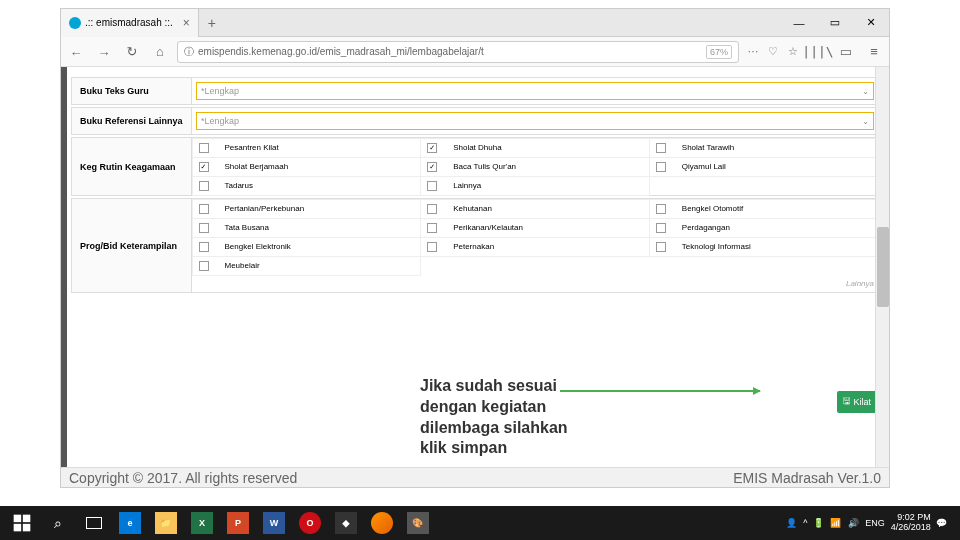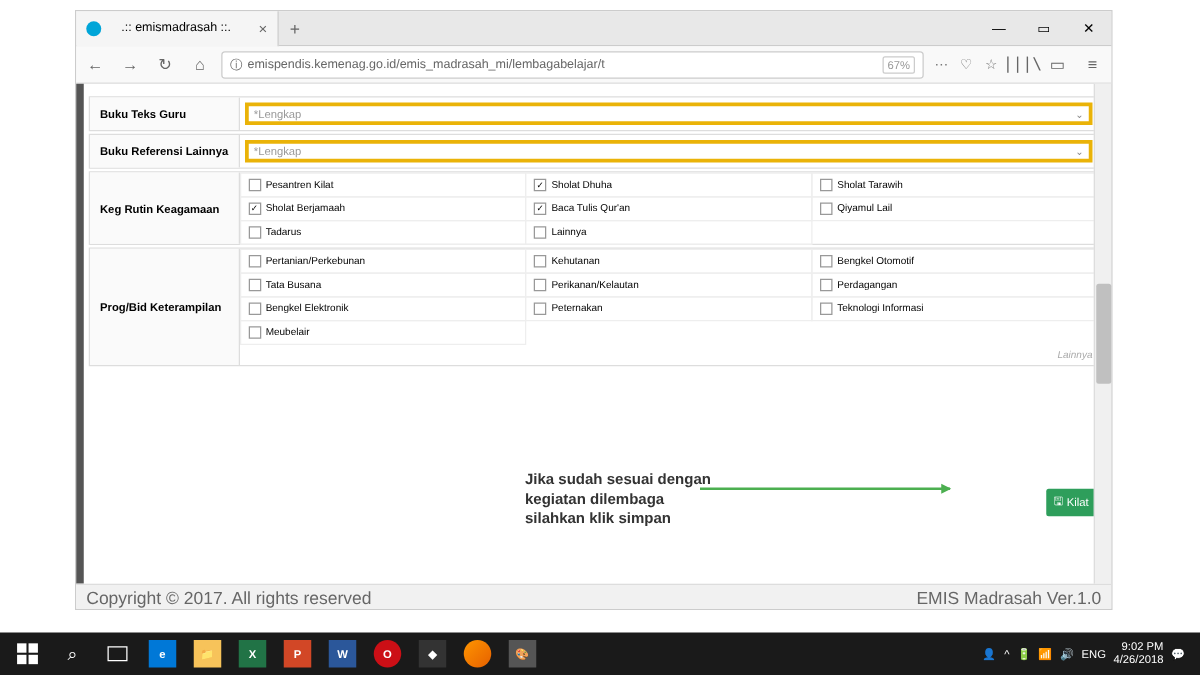--- a/index.html
+++ b/index.html
@@ -2,52 +2,52 @@
 <html><head>
 <meta charset="utf-8">
 <style>
   * { box-sizing: border-box; margin: 0; padding: 0; }
   body { width: 960px; height: 540px; font-family: Arial, sans-serif; font-size: 11px; background: #fff; position: relative; overflow: hidden; }
   
   .browser-window { position: absolute; top: 8px; left: 60px; width: 830px; height: 480px; background: #fff; border: 1px solid #ccc; }
   
   
   .title-bar { height: 28px; background: #e8e8e8; display: flex; align-items: center; border-bottom: 1px solid #ccc; }
-  .tab { display: flex; align-items: center; padding: 0 8px; height: 28px; background: #f5f5f5; border-right: 1px solid #ccc; font-size: 10px; gap: 16px; }
+  .tab { display: flex; align-items: center; padding: 0 8px; height: 28px; background: #f5f5f5; border-right: 1px solid #ccc; font-size: 10px; gap: 4px; }
   .tab-favicon { width: 12px; height: 12px; background: #00a5d8; border-radius: 50%; }
   .tab-close { margin-left: 6px; font-size: 12px; color: #666; }
   .new-tab { width: 26px; height: 28px; display: flex; align-items: center; justify-content: center; color: #666; font-size: 14px; }
   .win-controls { margin-left: auto; display: flex; }
   .win-btn { width: 36px; height: 28px; display: flex; align-items: center; justify-content: center; font-size: 11px; }
   
   
   .url-bar { height: 30px; display: flex; align-items: center; padding: 0 4px; gap: 6px; border-bottom: 1px solid #ddd; background: #f9f9f9; }
   .nav-btn { width: 22px; height: 22px; display: flex; align-items: center; justify-content: center; color: #666; border-radius: 3px; font-size: 13px; }
   .url-field { flex: 1; height: 22px; border: 1px solid #ccc; border-radius: 3px; padding: 0 6px; display: flex; align-items: center; gap: 4px; font-size: 10px; color: #666; background: #fff; }
   .zoom-badge { font-size: 9px; color: #999; border: 1px solid #ccc; padding: 1px 3px; border-radius: 2px; margin-left: auto; }
   .url-right { display: flex; gap: 4px; align-items: center; }
   .icon-sm { width: 16px; height: 16px; display: flex; align-items: center; justify-content: center; color: #777; }
   
   
   .content { padding: 4px 10px; overflow: auto; height: calc(100% - 58px - 20px); text-align: right; }
   .form-row { display: flex; border: 1px solid #ddd; margin-bottom: 2px; }
   .form-label { width: 120px; padding: 6px 8px; font-size: 9px; font-weight: bold; border-right: 1px solid #ddd; background: #fafafa; display:flex; align-items:center; }
   .form-value { flex: 1; padding: 4px; display: flex; align-items: center; }
-  .select-box { flex:1; border: 3px solid #eab308; height: 18px; font-size: 9px; padding: 0 4px; color:#999; display:flex; align-items:center; justify-content:space-between; }
+  .select-box { flex:1; border: 1px solid #eab308; height: 18px; font-size: 9px; padding: 0 4px; color:#999; display:flex; align-items:center; justify-content:space-between; }
   .caret { font-size: 8px; color:#888; }
   
   .form-row.tall .form-label { align-items: center; }
   .cb-grid { flex:1; display: grid; grid-template-columns: repeat(3, 1fr); }
-  .cb-cell { border: 1px solid #eee; padding: 4px 6px; font-size: 8px; display: flex; align-items: center; gap: 4px; margin:-0.5px; }
+  .cb-cell { border: 1px solid #eee; padding: 4px 6px; font-size: 8px; display: flex; align-items: center; gap: 16px; margin:-0.5px; }
   .cb { width: 10px; height: 10px; border: 1px solid #999; display: inline-flex; align-items: center; justify-content: center; font-size: 8px; }
   .cb.checked::after { content: "✓"; font-size: 7px; }
   .lainnya-input { grid-column: 1 / -1; padding: 4px; font-size: 8px; color: #aaa; font-style: italic; }
   
   
-  .annotation-text { position: absolute; top: 376px; left: 420px; width: 160px; font-size: 12px; font-weight: bold; color: #333; line-height: 1.3; }
+  .annotation-text { position: absolute; top: 376px; left: 420px; width: 160px; font-size: 16px; font-weight: bold; color: #333; line-height: 1.3; }
   .arrow-line { position: absolute; top: 390px; left: 560px; width: 200px; height: 2px; background: #4CAF50; }
   .arrow-line::after { content: ""; position: absolute; right: -1px; top: -3px; border-left: 8px solid #4CAF50; border-top: 4px solid transparent; border-bottom: 4px solid transparent; }
   
   .save-btn { position: absolute; right: 12px; top: 382px; background: #2e9e5b; color: #fff; font-size: 9px; padding: 3px 6px; border-radius: 2px; display:flex; gap:3px; align-items:center;}
   
   
   .page-footer { position: absolute; bottom: 0; left: 0; right: 0; height: 20px; background: #f1f1f1; border-top: 1px solid #ddd; display: flex; align-items: center; padding: 0 8px; font-size: 14px; color: #666; justify-content: space-between; }
   
   
   .taskbar { position: absolute; bottom: 0; left: 0; width: 960px; height: 34px; background: #1a1a1a; display: flex; align-items: center; padding: 0 4px; }

